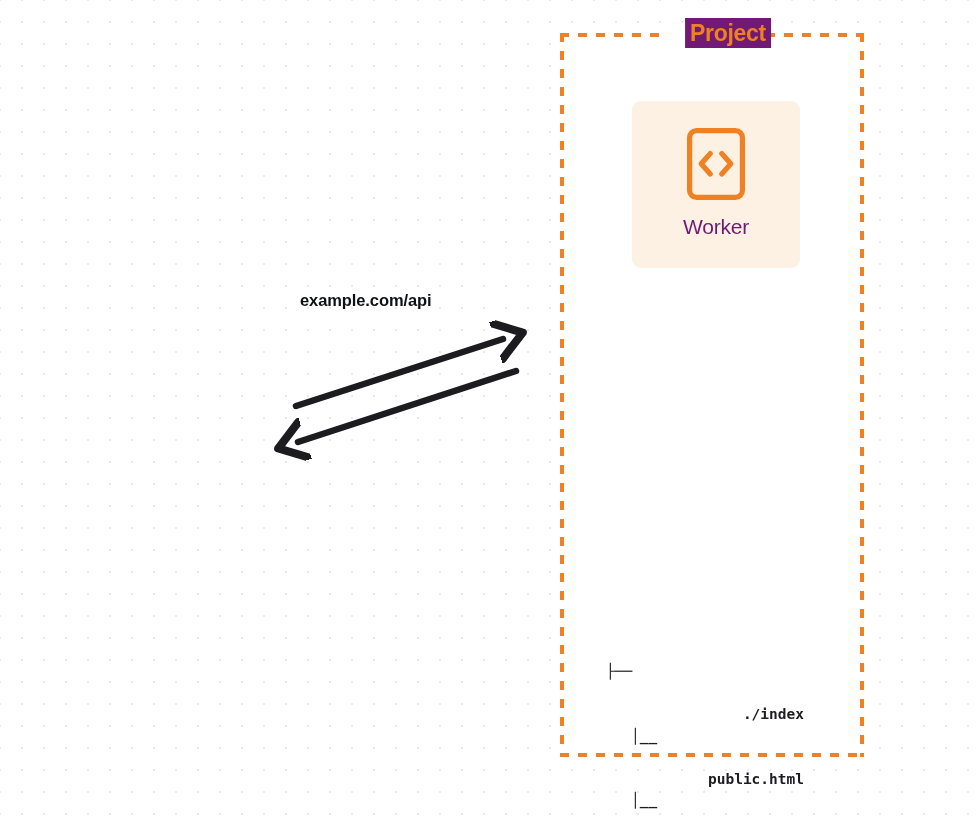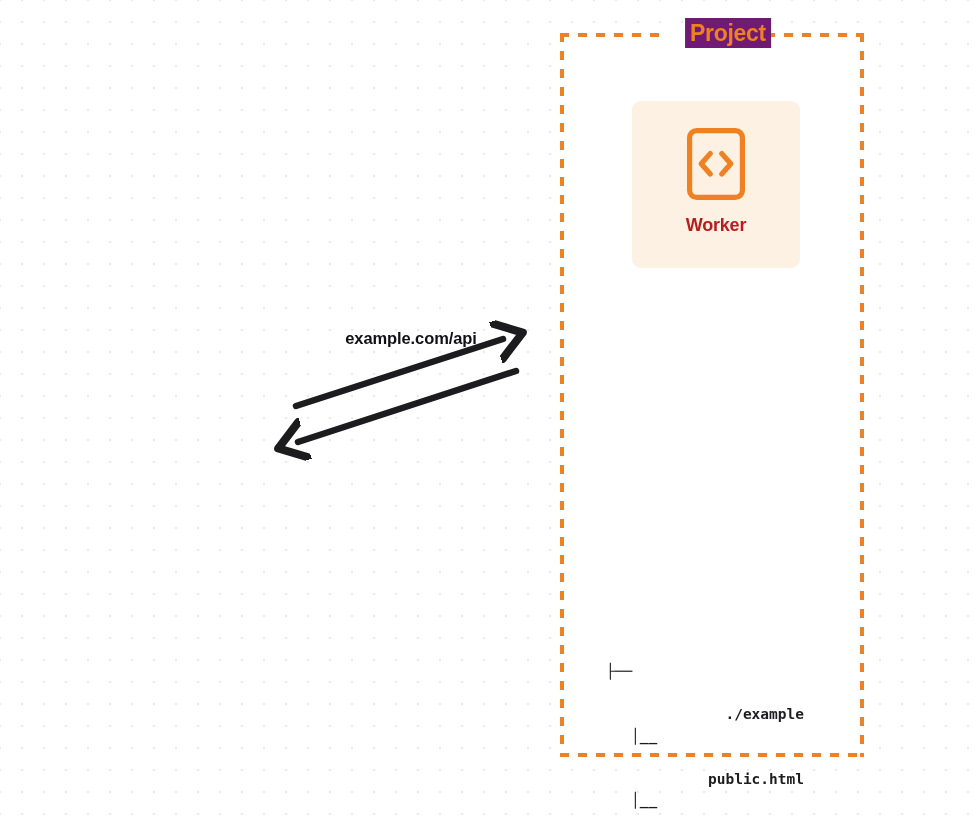--- a/index.html
+++ b/index.html
@@ -47,30 +47,28 @@
     position: absolute;
     left: 0;
     top: 0;
     width: 980px;
     height: 818px;
     pointer-events: none;
   }
 
   .edge-label {
     position: absolute;
-    left: 328px;
+    left: 300px;
     top: 291px;
     width: 166px;
-    text-align: center;
     font-size: 16.5px;
     font-weight: 700;
     color: #101114;
     letter-spacing: -0.1px;
     white-space: nowrap;
-    margin-top: 38px;
   }
 
   
   .project-box {
     position: absolute;
     left: 560px;
     top: 33px;
     width: 304px;
     height: 724px;
     box-sizing: border-box;
@@ -126,23 +124,23 @@
     margin-top: 27px;
     height: 72px;
     display: flex;
     align-items: center;
     justify-content: center;
   }
   .card-assets .service-icon { margin-top: 32px; height: 62px; }
 
   .service-label {
     margin-top: 15px;
-    font-size: 18px;
-    font-weight: 700;
-    color: #b91c1c;
+    font-size: 21px;
+    font-weight: 400;
+    color: #701a75;
     letter-spacing: -0.2px;
   }
   .card-assets .service-label { margin-top: 22px; }
 
   
   .file-tree {
     position: absolute;
     left: 606px;
     top: 618px;
     width: 198px;
@@ -209,21 +207,21 @@
         <path d="M 34.8 25.6 L 43.8 35.8 L 34.8 46.0" fill="none" stroke="#f08122" stroke-width="5.2" stroke-linecap="round" stroke-linejoin="round"></path>
       </svg>
     </div>
     <span class="service-label">Worker</span>
   </div>
 
 
   <div class="file-tree">
     <span class="tree-row">
       <span class="tree-glyph">├──</span>
-      <span class="tree-name">./example</span>
+      <span class="tree-name">./index</span>
     </span>
     <span class="tree-row child">
       <span class="tree-glyph">│__</span>
       <span class="tree-name">public.html</span>
     </span>
     <span class="tree-row child">
       <span class="tree-glyph">│__</span>
       
     </span>
     

